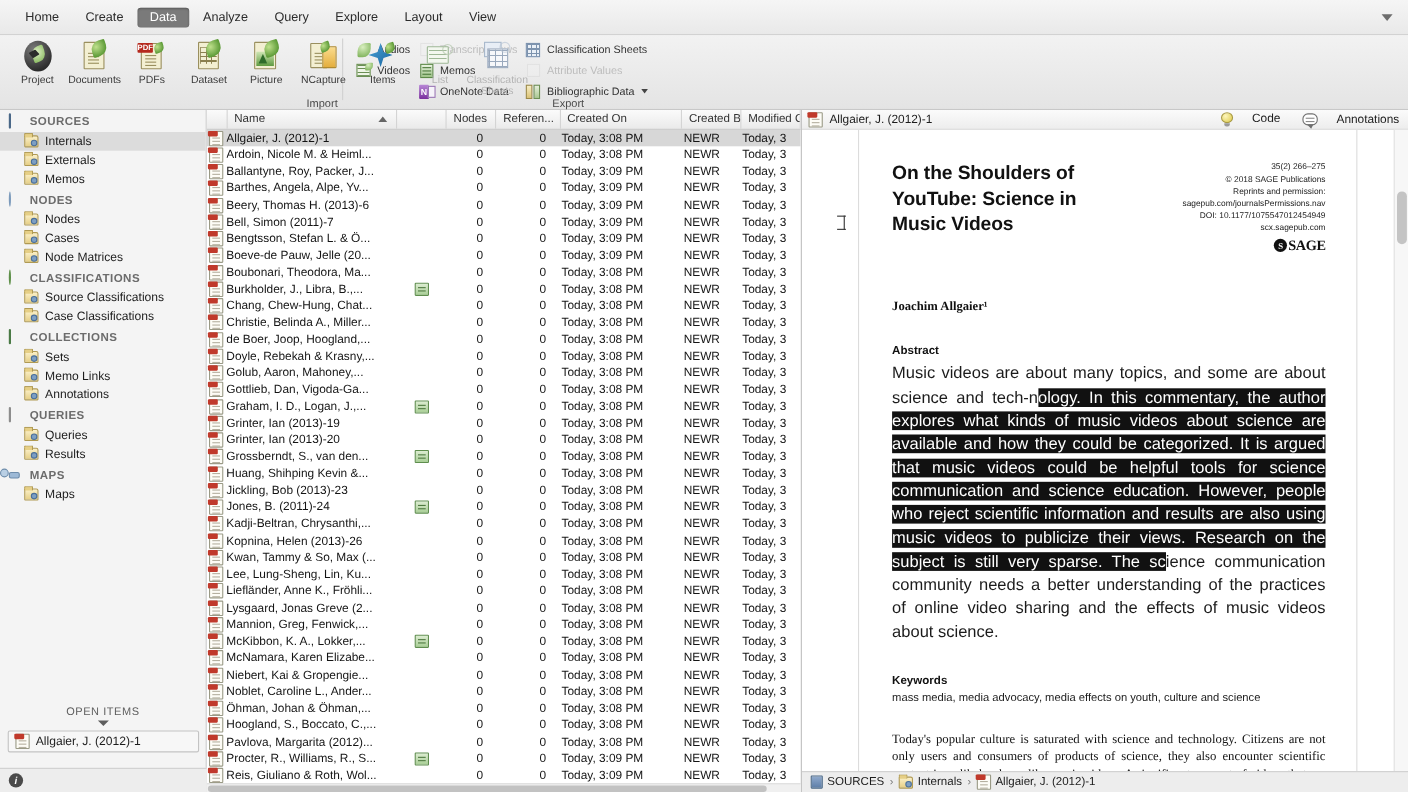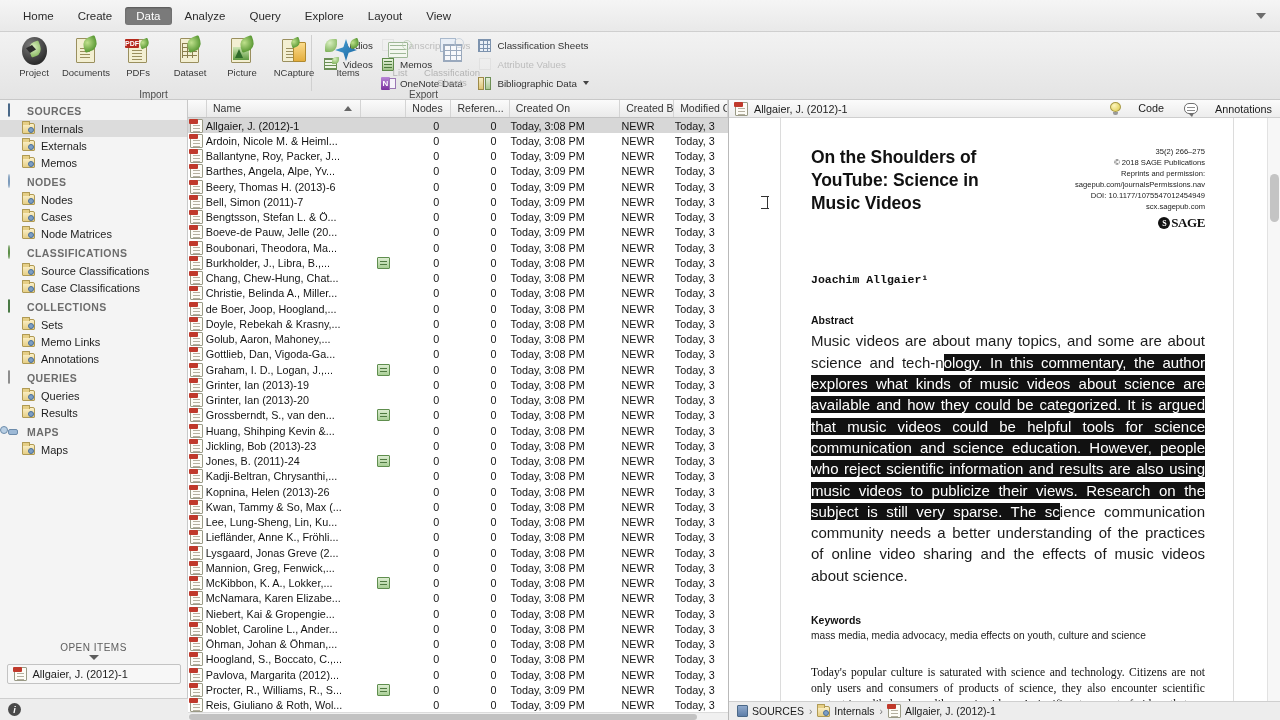--- a/index.html
+++ b/index.html
@@ -73,21 +73,21 @@
 
   .small-col { display:flex; flex-direction:column; padding:5px 4px 0 4px; gap:3px; }
   .small-btn { display:flex; align-items:center; gap:4px; height:16px; cursor:default; }
   .small-btn .lbl { font-size:9.8px; color:#333; white-space:nowrap; }
   .small-btn.dim .lbl { color:#bdbdbd; }
   .sm-ico { width:15px; height:15px; position:relative; flex:0 0 15px; }
   .mini-caret { width:0;height:0;border-left:3px solid transparent;border-right:3px solid transparent;border-top:4px solid #444; margin-left:2px; }
 
   .grp-label {
     position:absolute; bottom:0; left:0; width:100%;
-    text-align:center; font-size:10px; color:#4a4a4a;
+    text-align:right; font-size:10px; color:#4a4a4a;
   }
 
   
   .doc-ico { background:#f3efd2; border:1px solid #9a8f5e; border-radius:1px; }
   .doc-lines { position:absolute; left:3px; top:5px; right:4px; height:1px; background:#9a8f5e; box-shadow:0 3px 0 #9a8f5e, 0 6px 0 #9a8f5e, 0 9px 0 #9a8f5e; }
   .leaf { position:absolute; right:-2px; top:-2px; width:14px; height:14px;
     background:radial-gradient(circle at 35% 35%, #bfe08c, #5d9b37 70%);
     border-radius:60% 10% 60% 10%; transform:rotate(-18deg); }
   .leaf.sm { width:9px; height:9px; right:-1px; top:-1px; }
 
@@ -205,21 +205,21 @@
   .art-head { display:flex; justify-content:space-between; align-items:flex-start; }
   .art-title {
     font-family:"Liberation Sans", sans-serif; font-weight:bold; font-size:17.5px;
     line-height:1.32; color:#111; width:200px; letter-spacing:-0.1px;
   }
   .art-meta { text-align:right; font-size:7.6px; line-height:1.46; color:#222; width:160px;
     font-family:"Liberation Sans", sans-serif; }
   .sage-logo { margin-top:3px; font-size:13px; font-weight:bold; letter-spacing:-0.4px; color:#111; display:flex; justify-content:flex-end; align-items:center; gap:1px;}
   .sage-mark { width:12px; height:12px; border-radius:50%; background:#111; color:#fff; font-size:8px;
     display:flex; align-items:center; justify-content:center; font-weight:bold; }
-  .art-author { font-family:Liberation Mono, monospace; font-weight:bold; font-size:11.5px; margin-top:42px; color:#111; }
+  .art-author { font-family:Liberation Serif, serif; font-weight:bold; font-size:11.5px; margin-top:42px; color:#111; }
   .sec-h { font-family:"Liberation Sans", sans-serif; font-weight:bold; font-size:10.5px; margin-top:28px; color:#111; }
   .abs-body { font-family:"Liberation Sans", sans-serif; font-size:15px; line-height:1.42; margin-top:4px; text-align:justify; color:#1b1b1b; }
   .hl { background:#111; color:#fff; }
   .kw-body { font-family:"Liberation Sans", sans-serif; font-size:10.2px; margin-top:4px; color:#1b1b1b; }
   .body-p { font-family:"Liberation Serif", serif; font-size:11.6px; line-height:1.38; text-align:justify; margin-top:24px; color:#111; }
   .fnote-rule { border-top:1px solid #777; margin-top:22px; width:250px; }
   .fnote { font-family:"Liberation Sans", sans-serif; font-size:8.6px; margin-top:5px; color:#222; }
   .fnote sup { font-size:7px; }
   .fnote-b { font-family:"Liberation Sans", sans-serif; font-weight:bold; font-size:9px; margin-top:14px; color:#222; }
   .caret-cursor { position:absolute; left:35px; top:78px; width:2px; height:13px; }

